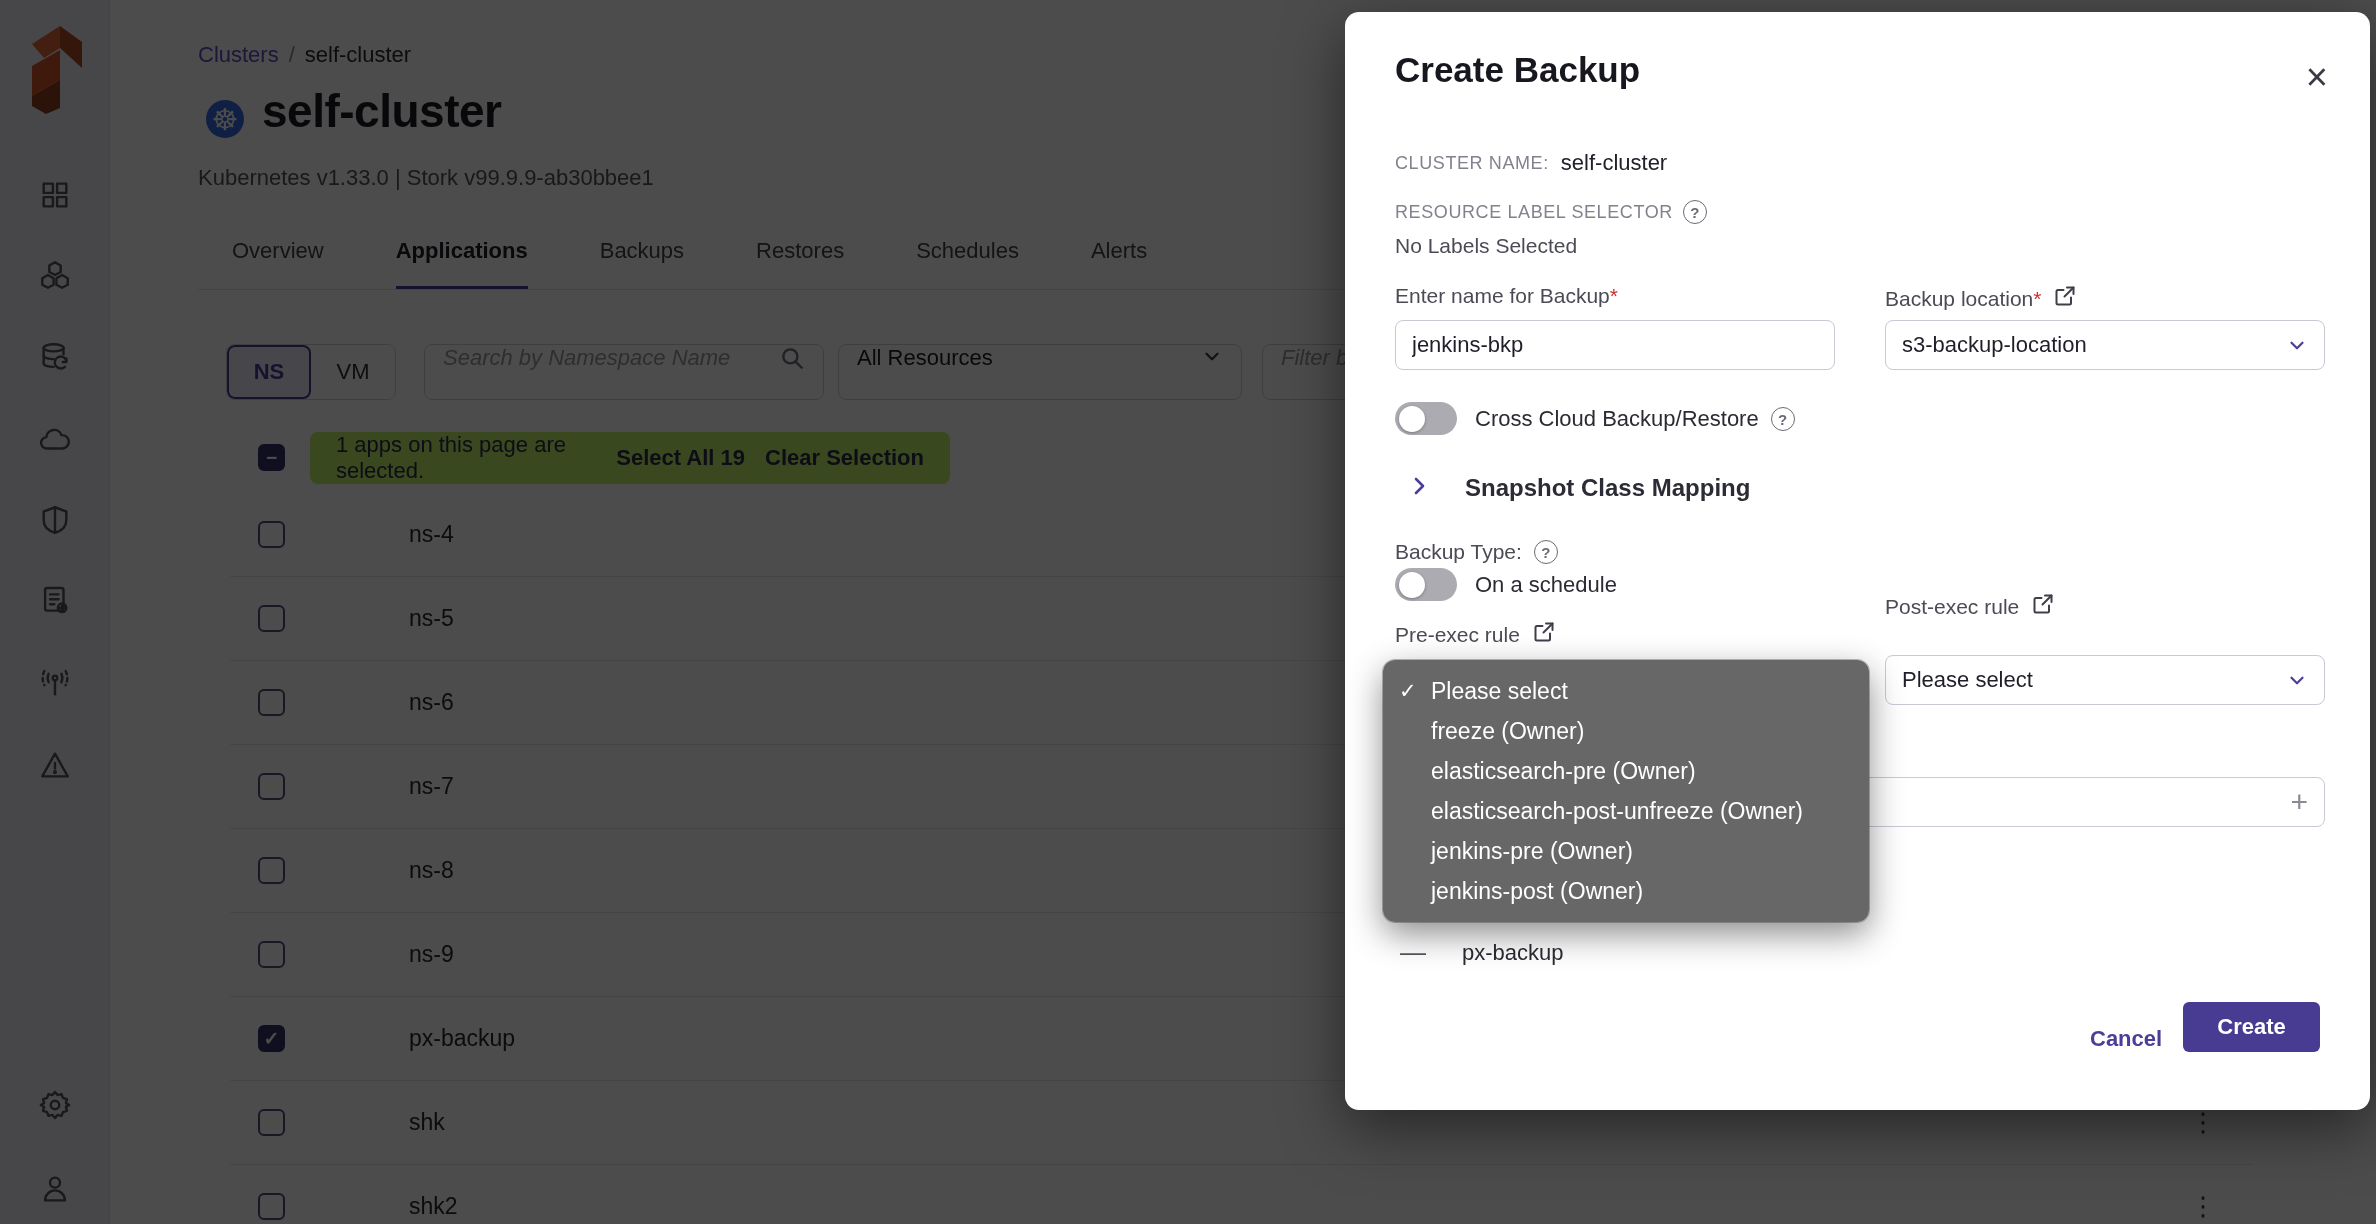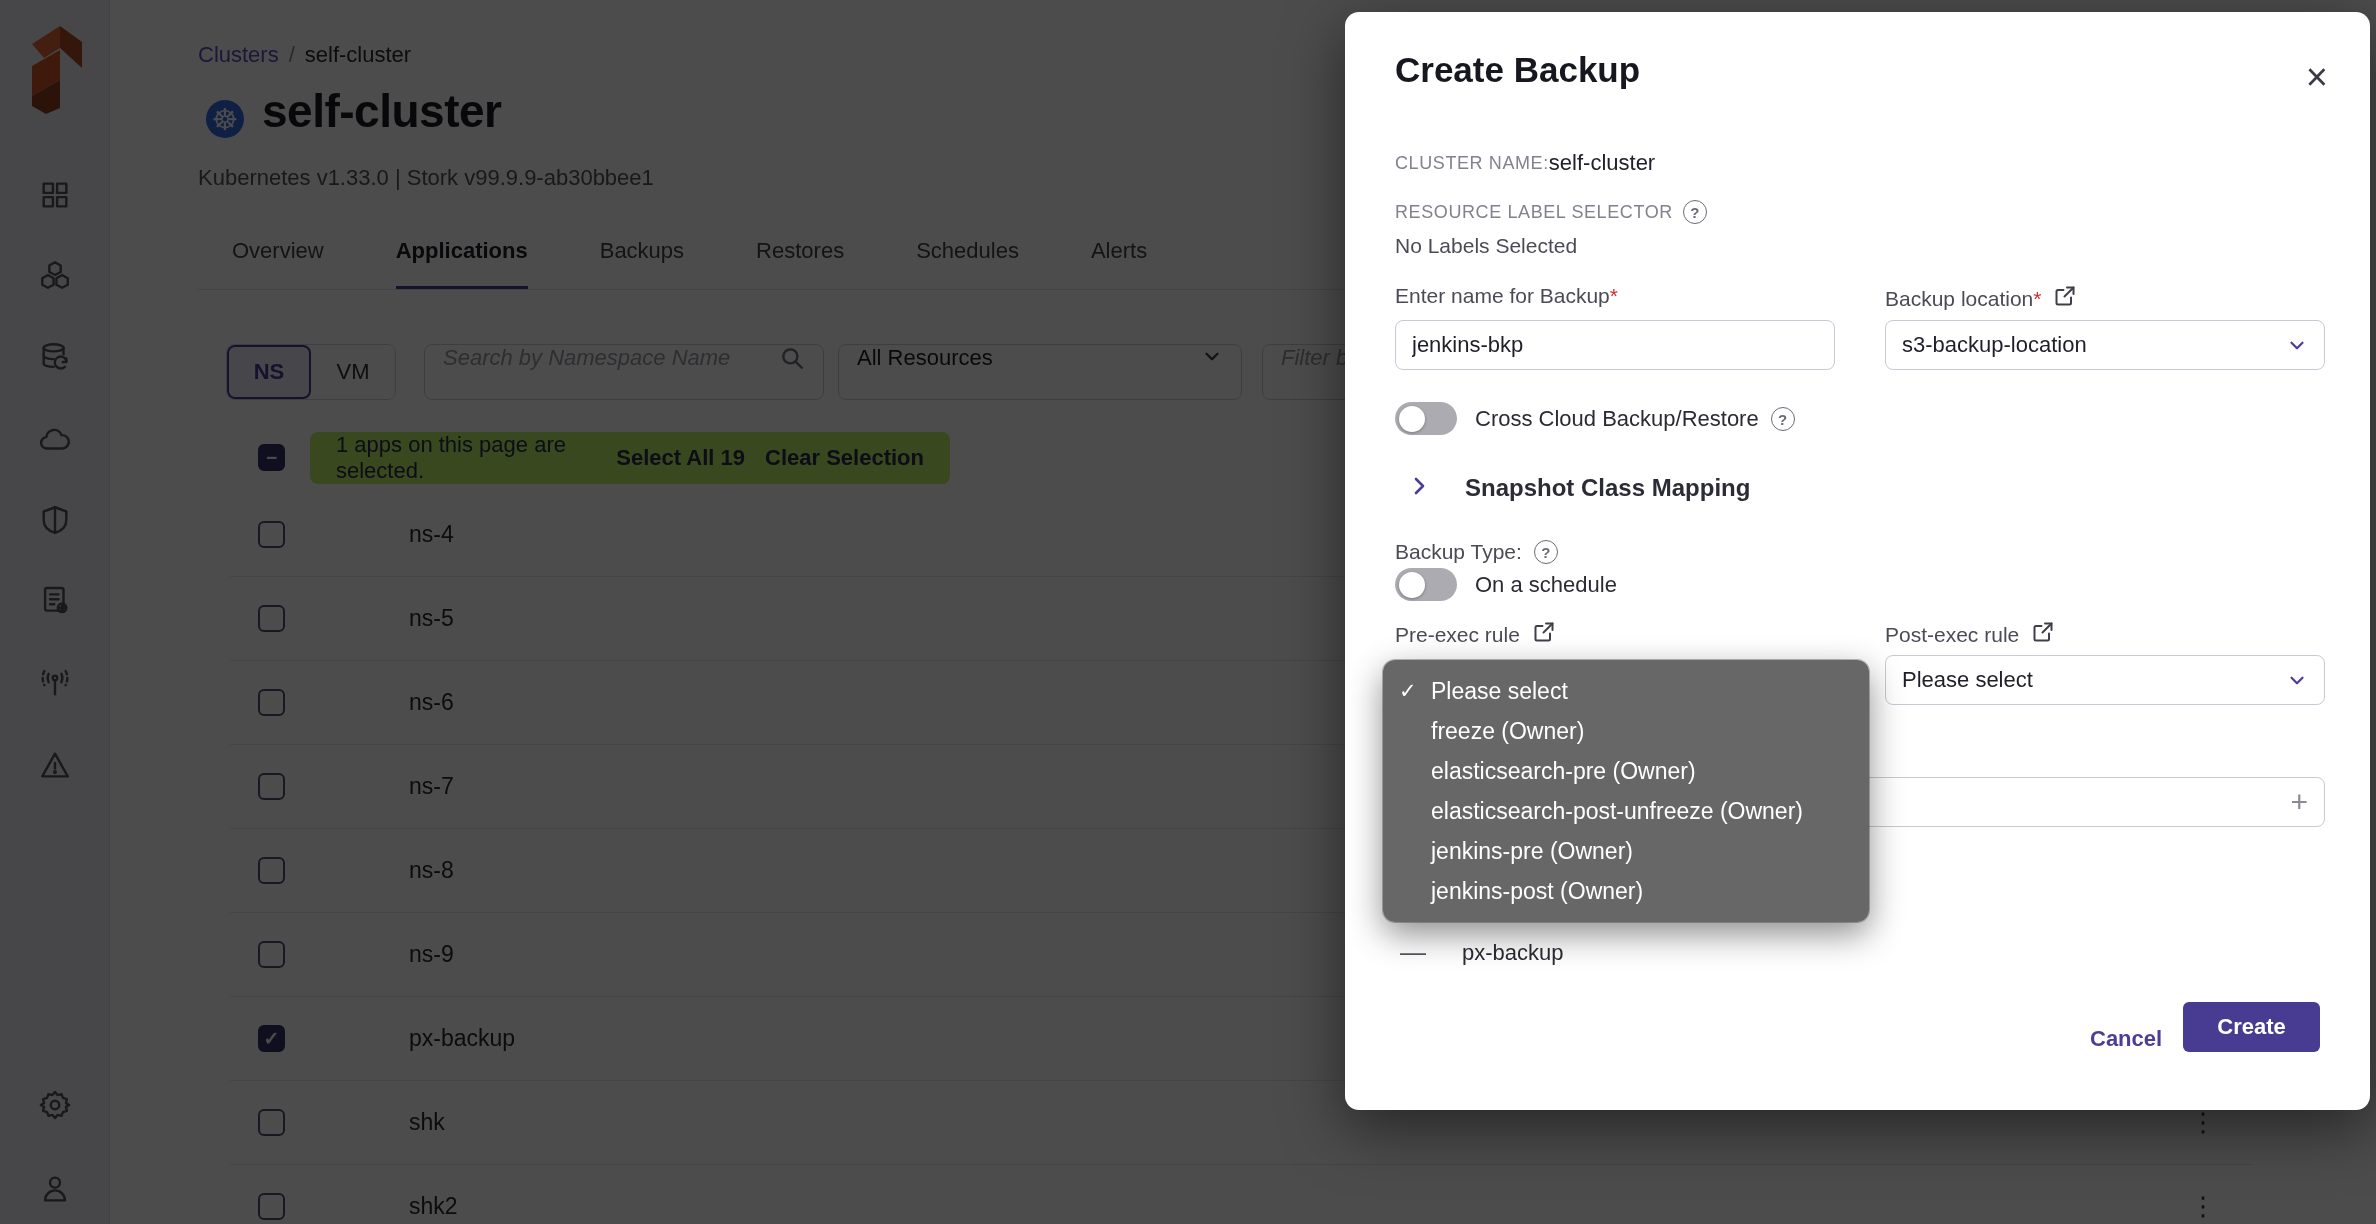--- a/index.html
+++ b/index.html
@@ -59,21 +59,21 @@
   .kebab { position:absolute; right:38px; font-size:26px; color:#3c3c46; cursor:pointer; letter-spacing:0; }
 
   
   .overlay { position:absolute; left:0; top:0; width:2376px; height:1224px; background:rgba(0,0,0,0.70); z-index:10; }
 
   
   .modal { position:absolute; left:1345px; top:12px; width:1025px; height:1098px; background:#fff; border-radius:14px; box-shadow:0 18px 60px rgba(0,0,0,.5); z-index:20; }
   .m-title { position:absolute; left:50px; top:38px; font-size:35px; font-weight:700; color:#17171f; }
   .m-close { position:absolute; right:42px; top:46px; font-size:38px; color:#3a3a44; cursor:pointer; line-height:1; font-weight:300; }
   .m-caps { font-size:18px; color:#82828e; letter-spacing:0.6px; }
-  .m-row-cluster { position:absolute; left:50px; top:138px; display:flex; align-items:center; }
+  .m-row-cluster { position:absolute; left:50px; top:138px; display:flex; align-items:center; gap:12px; }
   .m-cluster-val { font-size:22px; color:#21212b; }
   .m-row-rls { position:absolute; left:50px; top:188px; display:flex; align-items:center; gap:10px; }
   .m-nolabels { position:absolute; left:50px; top:222px; font-size:21px; color:#4b4b55; }
   .q-ic { width:24px; height:24px; border:1.6px solid #6b6b76; border-radius:50%; color:#6b6b76; font-size:15px; display:inline-flex; align-items:center; justify-content:center; font-weight:700; cursor:pointer; flex:none; }
   .f-label { position:absolute; font-size:21px; color:#4b4b55; display:flex; align-items:center; gap:12px; }
   .req { color:#cf2e2e; }
   .ext-ic svg { width:24px; height:24px; stroke:#3f3f49; fill:none; stroke-width:2; stroke-linecap:round; stroke-linejoin:round; }
   .m-input { position:absolute; height:50px; border:1px solid #c9c9d4; border-radius:8px; background:#fff; display:flex; align-items:center; padding:0 16px; font-size:22px; color:#1f1f29; }
   .m-input input { border:none; outline:none; flex:1; font-size:22px; font-family:"Liberation Sans",sans-serif; color:#1f1f29; background:transparent; }
   .m-select { justify-content:space-between; cursor:pointer; }
@@ -355,21 +355,21 @@
     <div class="f-label" style="left:50px; top:608px">
       <span>Pre-exec rule</span>
       <span class="ext-ic">
         <svg viewBox="0 0 24 24">
             <path d="M18 13.5V19a1.5 1.5 0 0 1-1.5 1.5H5A1.5 1.5 0 0 1 3.5 19V7.5A1.5 1.5 0 0 1 5 6h5.5"></path>
             <path d="M14 3.5H20.5V10"></path>
             <path d="M20.5 3.5L11.5 12.5"></path>
           </svg>
       </span>
     </div>
-    <div class="f-label" style="left:540px; top:608px">
+    <div class="f-label" style="left:540px; top:580px">
       <span>Post-exec rule</span>
       <span class="ext-ic">
         <svg viewBox="0 0 24 24">
             <path d="M18 13.5V19a1.5 1.5 0 0 1-1.5 1.5H5A1.5 1.5 0 0 1 3.5 19V7.5A1.5 1.5 0 0 1 5 6h5.5"></path>
             <path d="M14 3.5H20.5V10"></path>
             <path d="M20.5 3.5L11.5 12.5"></path>
           </svg>
       </span>
     </div>
     <div class="m-input m-select" style="left:540px; top:643px; width:440px">

